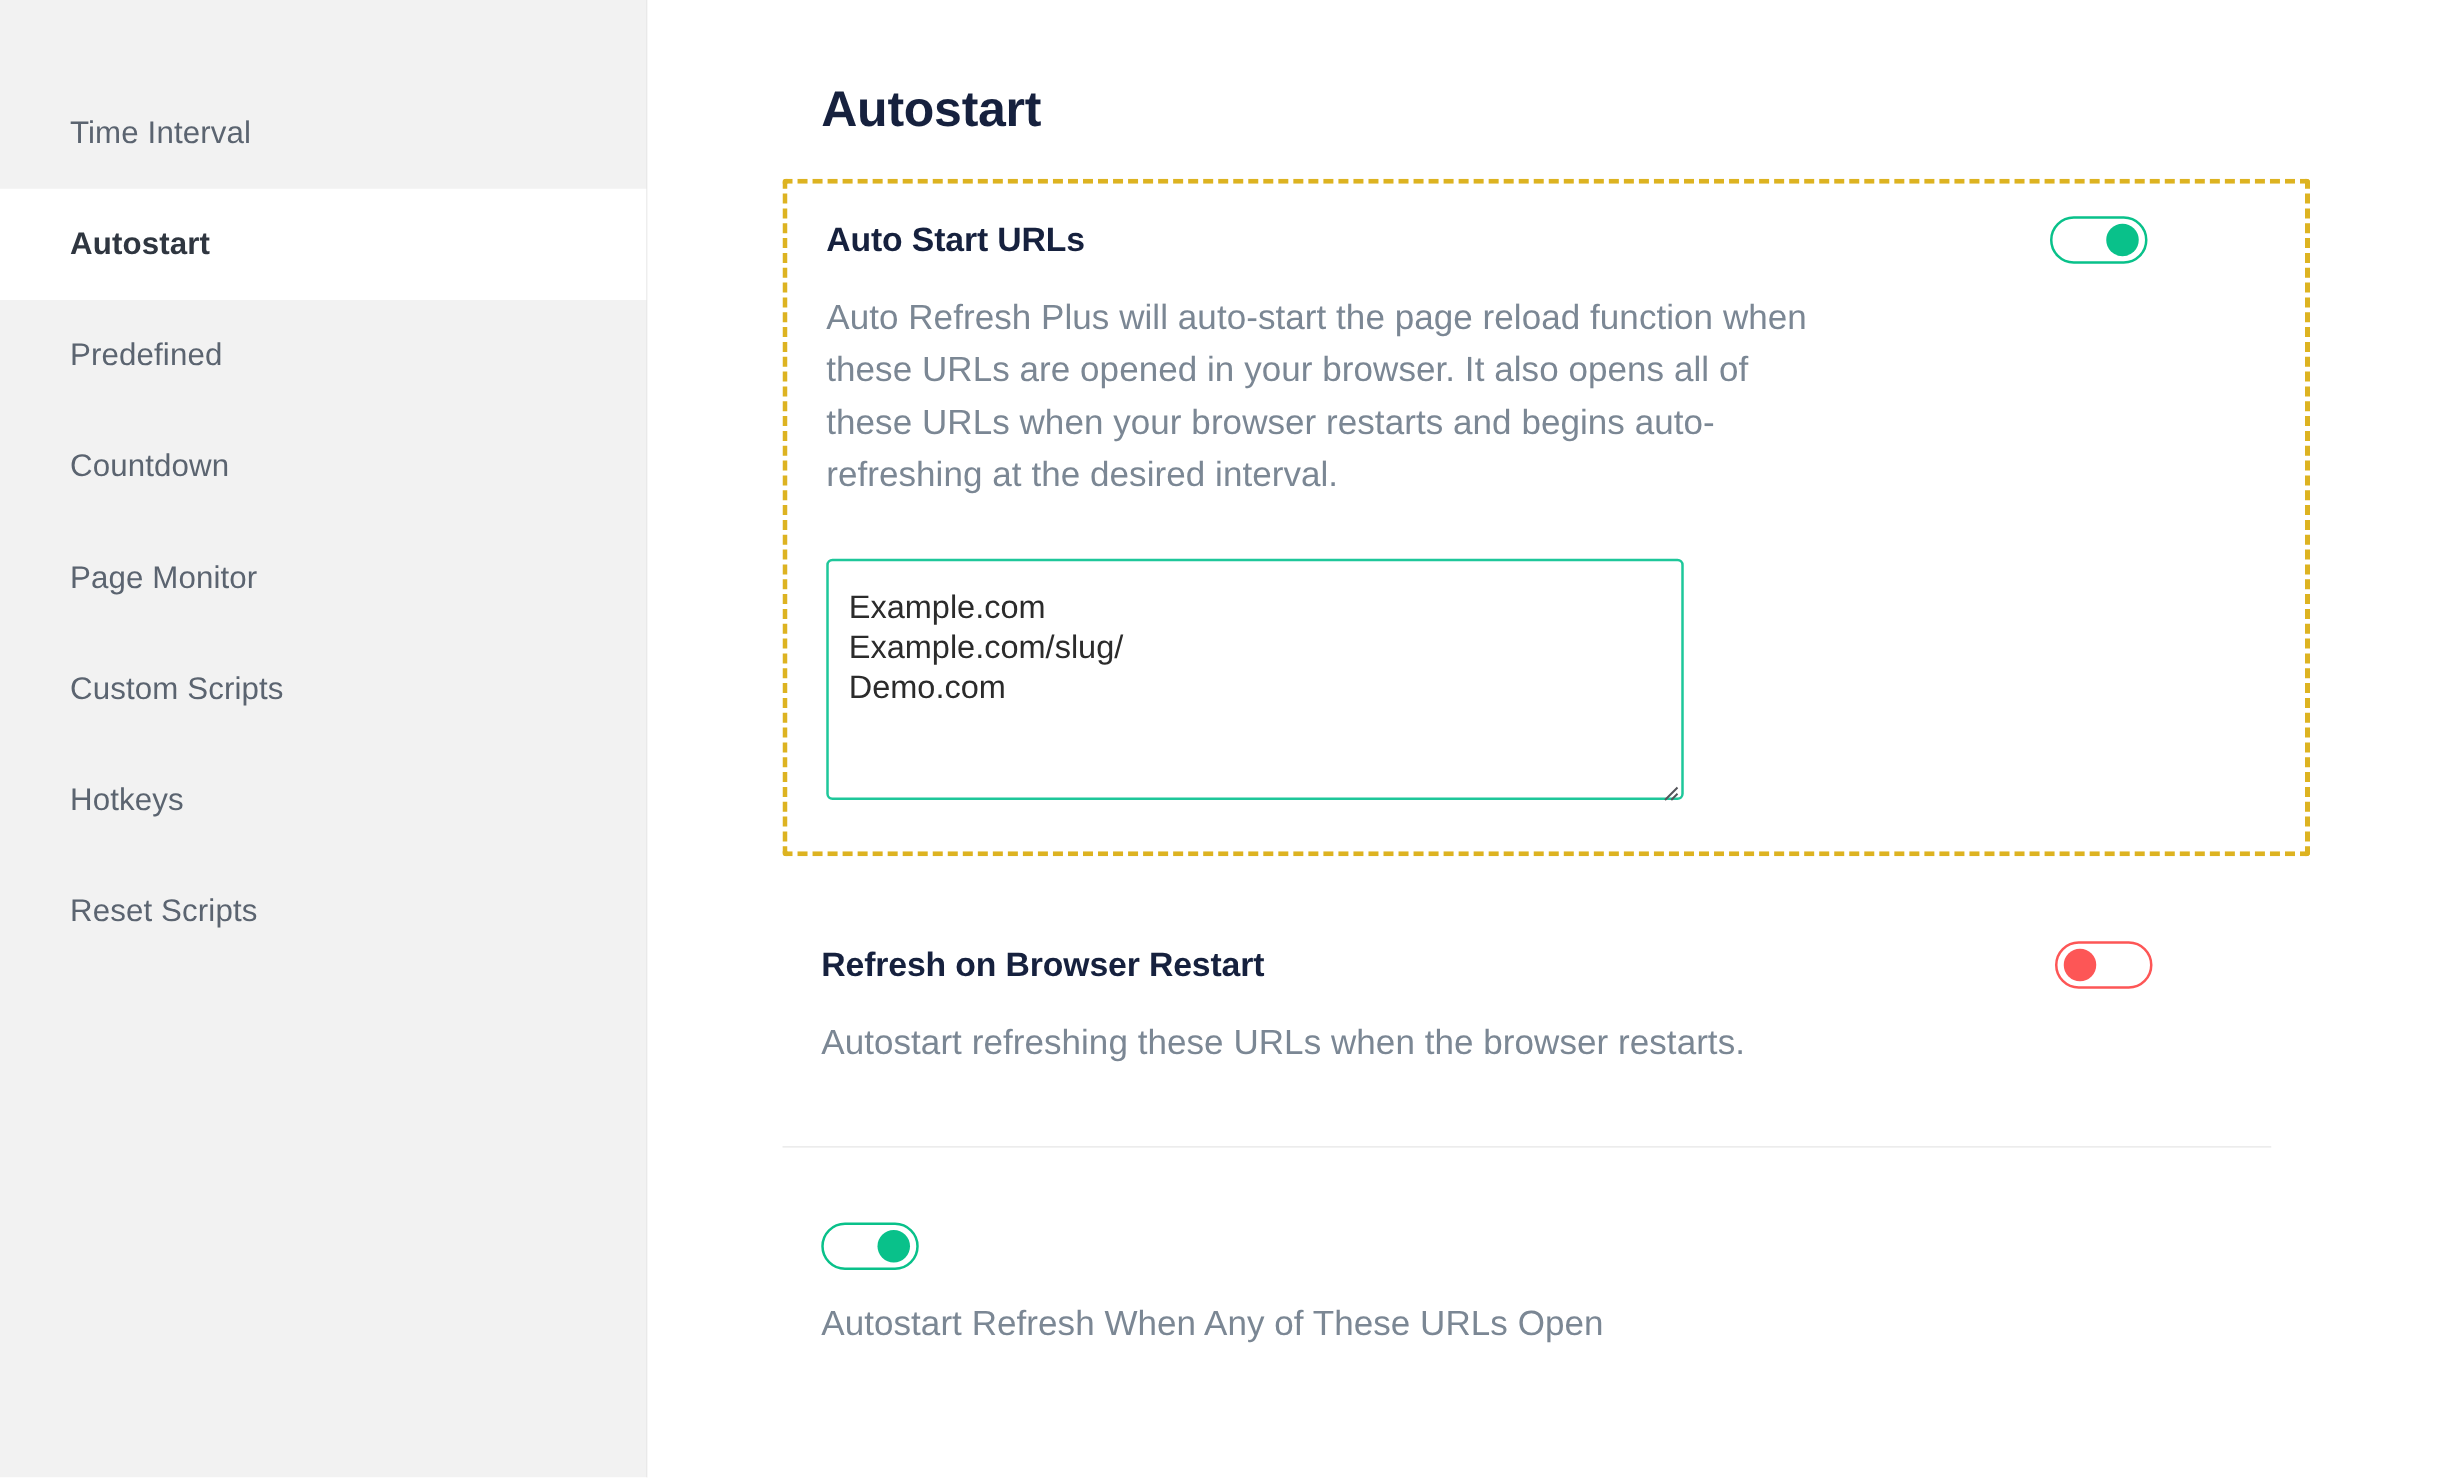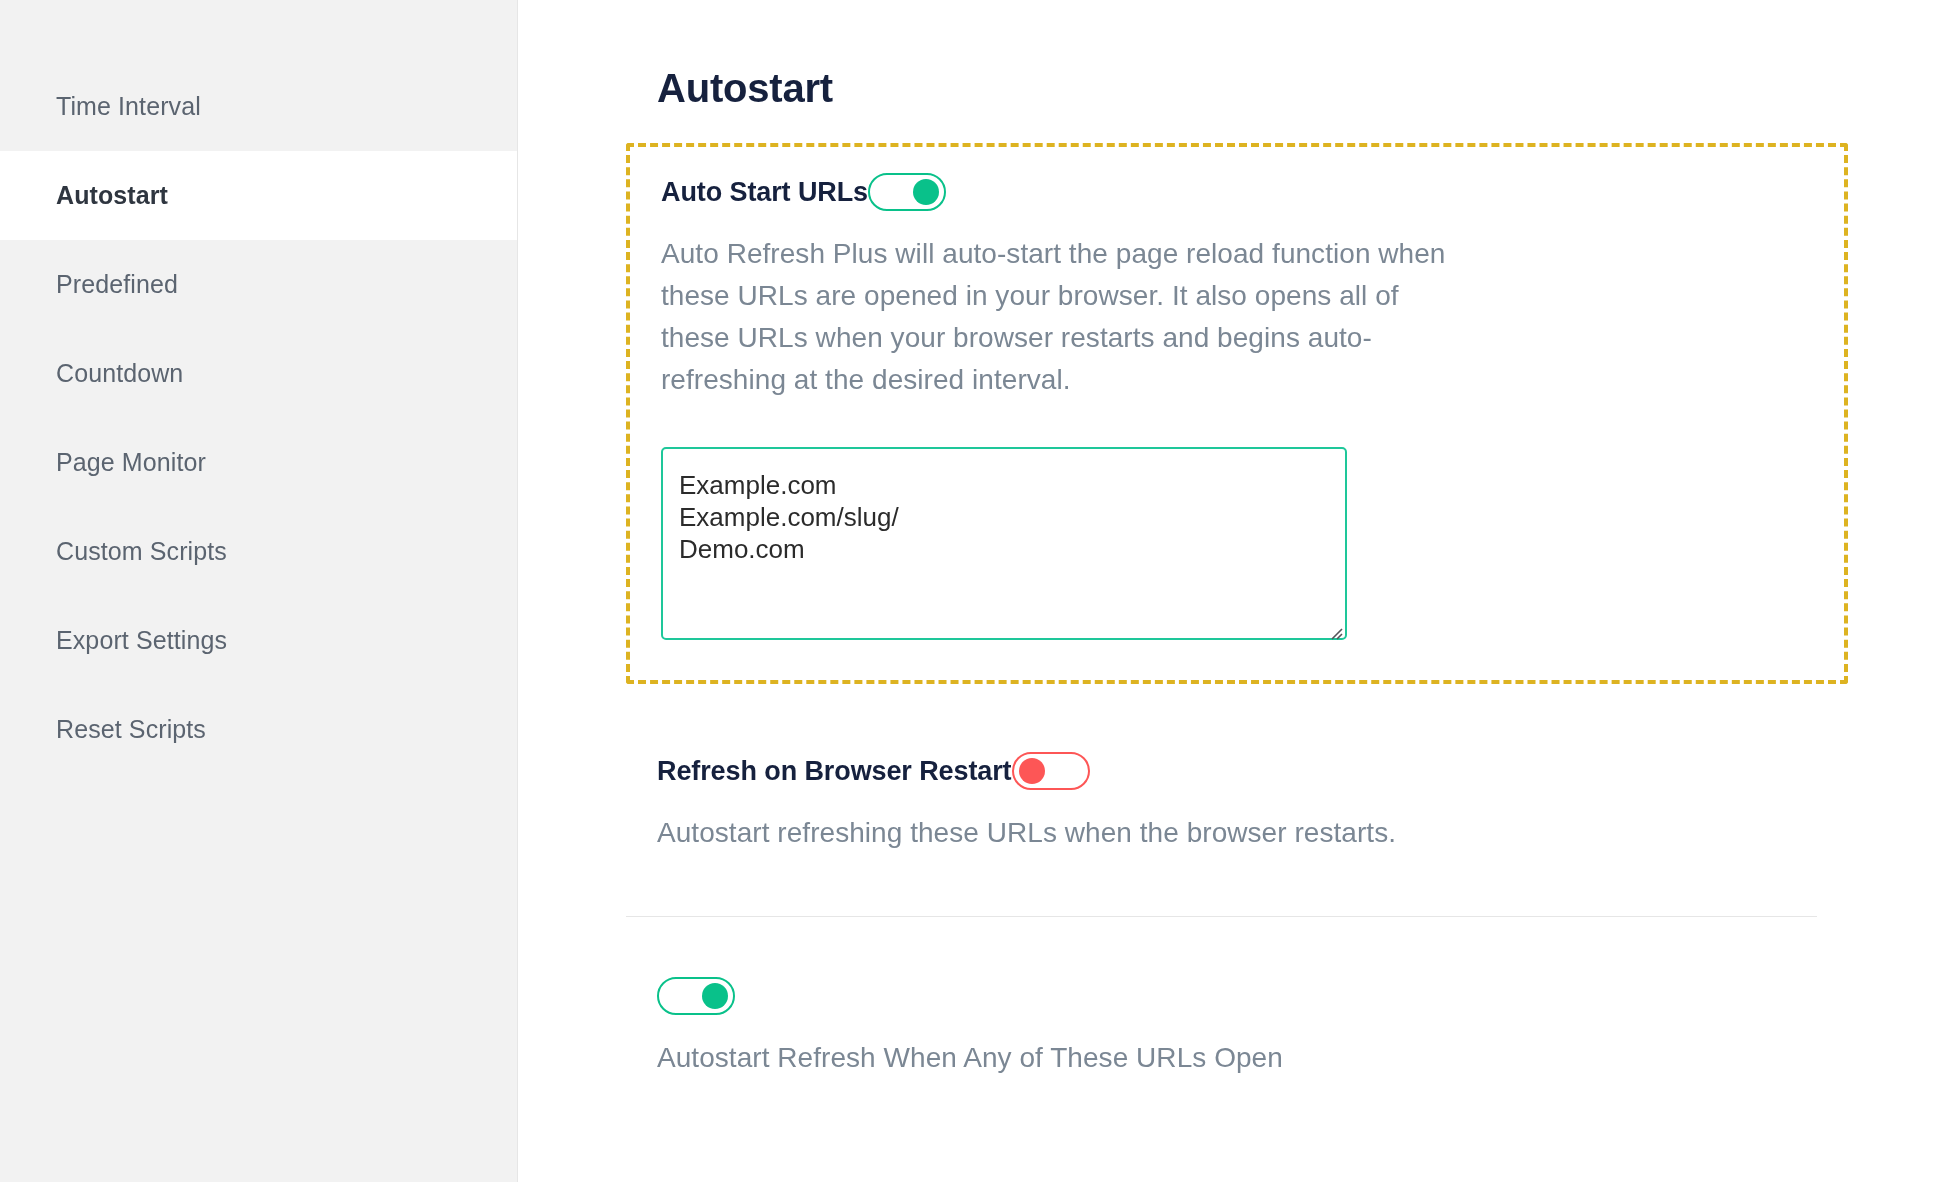--- a/index.html
+++ b/index.html
@@ -73,20 +73,21 @@
     width: 1222px;
     margin-left: -31px;
     padding: 26px 0 36px 31px;
     border: 4px dashed #ddb321;
     border-radius: 3px;
   }
 
   .section-row {
     display: flex;
     align-items: flex-start;
+    justify-content: space-between;
   }
 
   .section-title {
     font-size: 27px;
     font-weight: bold;
     color: #16213e;
     letter-spacing: -0.1px;
     padding-top: 4px;
   }
 
@@ -188,21 +189,21 @@
     <div class="nav-item">
       <span>Countdown</span>
     </div>
     <div class="nav-item">
       <span>Page Monitor</span>
     </div>
     <div class="nav-item">
       <span>Custom Scripts</span>
     </div>
     <div class="nav-item">
-      <span>Export Settings</span>
+      <span>Hotkeys</span>
     </div>
     <div class="nav-item">
       <span>Reset Scripts</span>
     </div>
   </nav>
 
   <main class="main">
 
     <h1 class="page-title">Autostart</h1>
 

